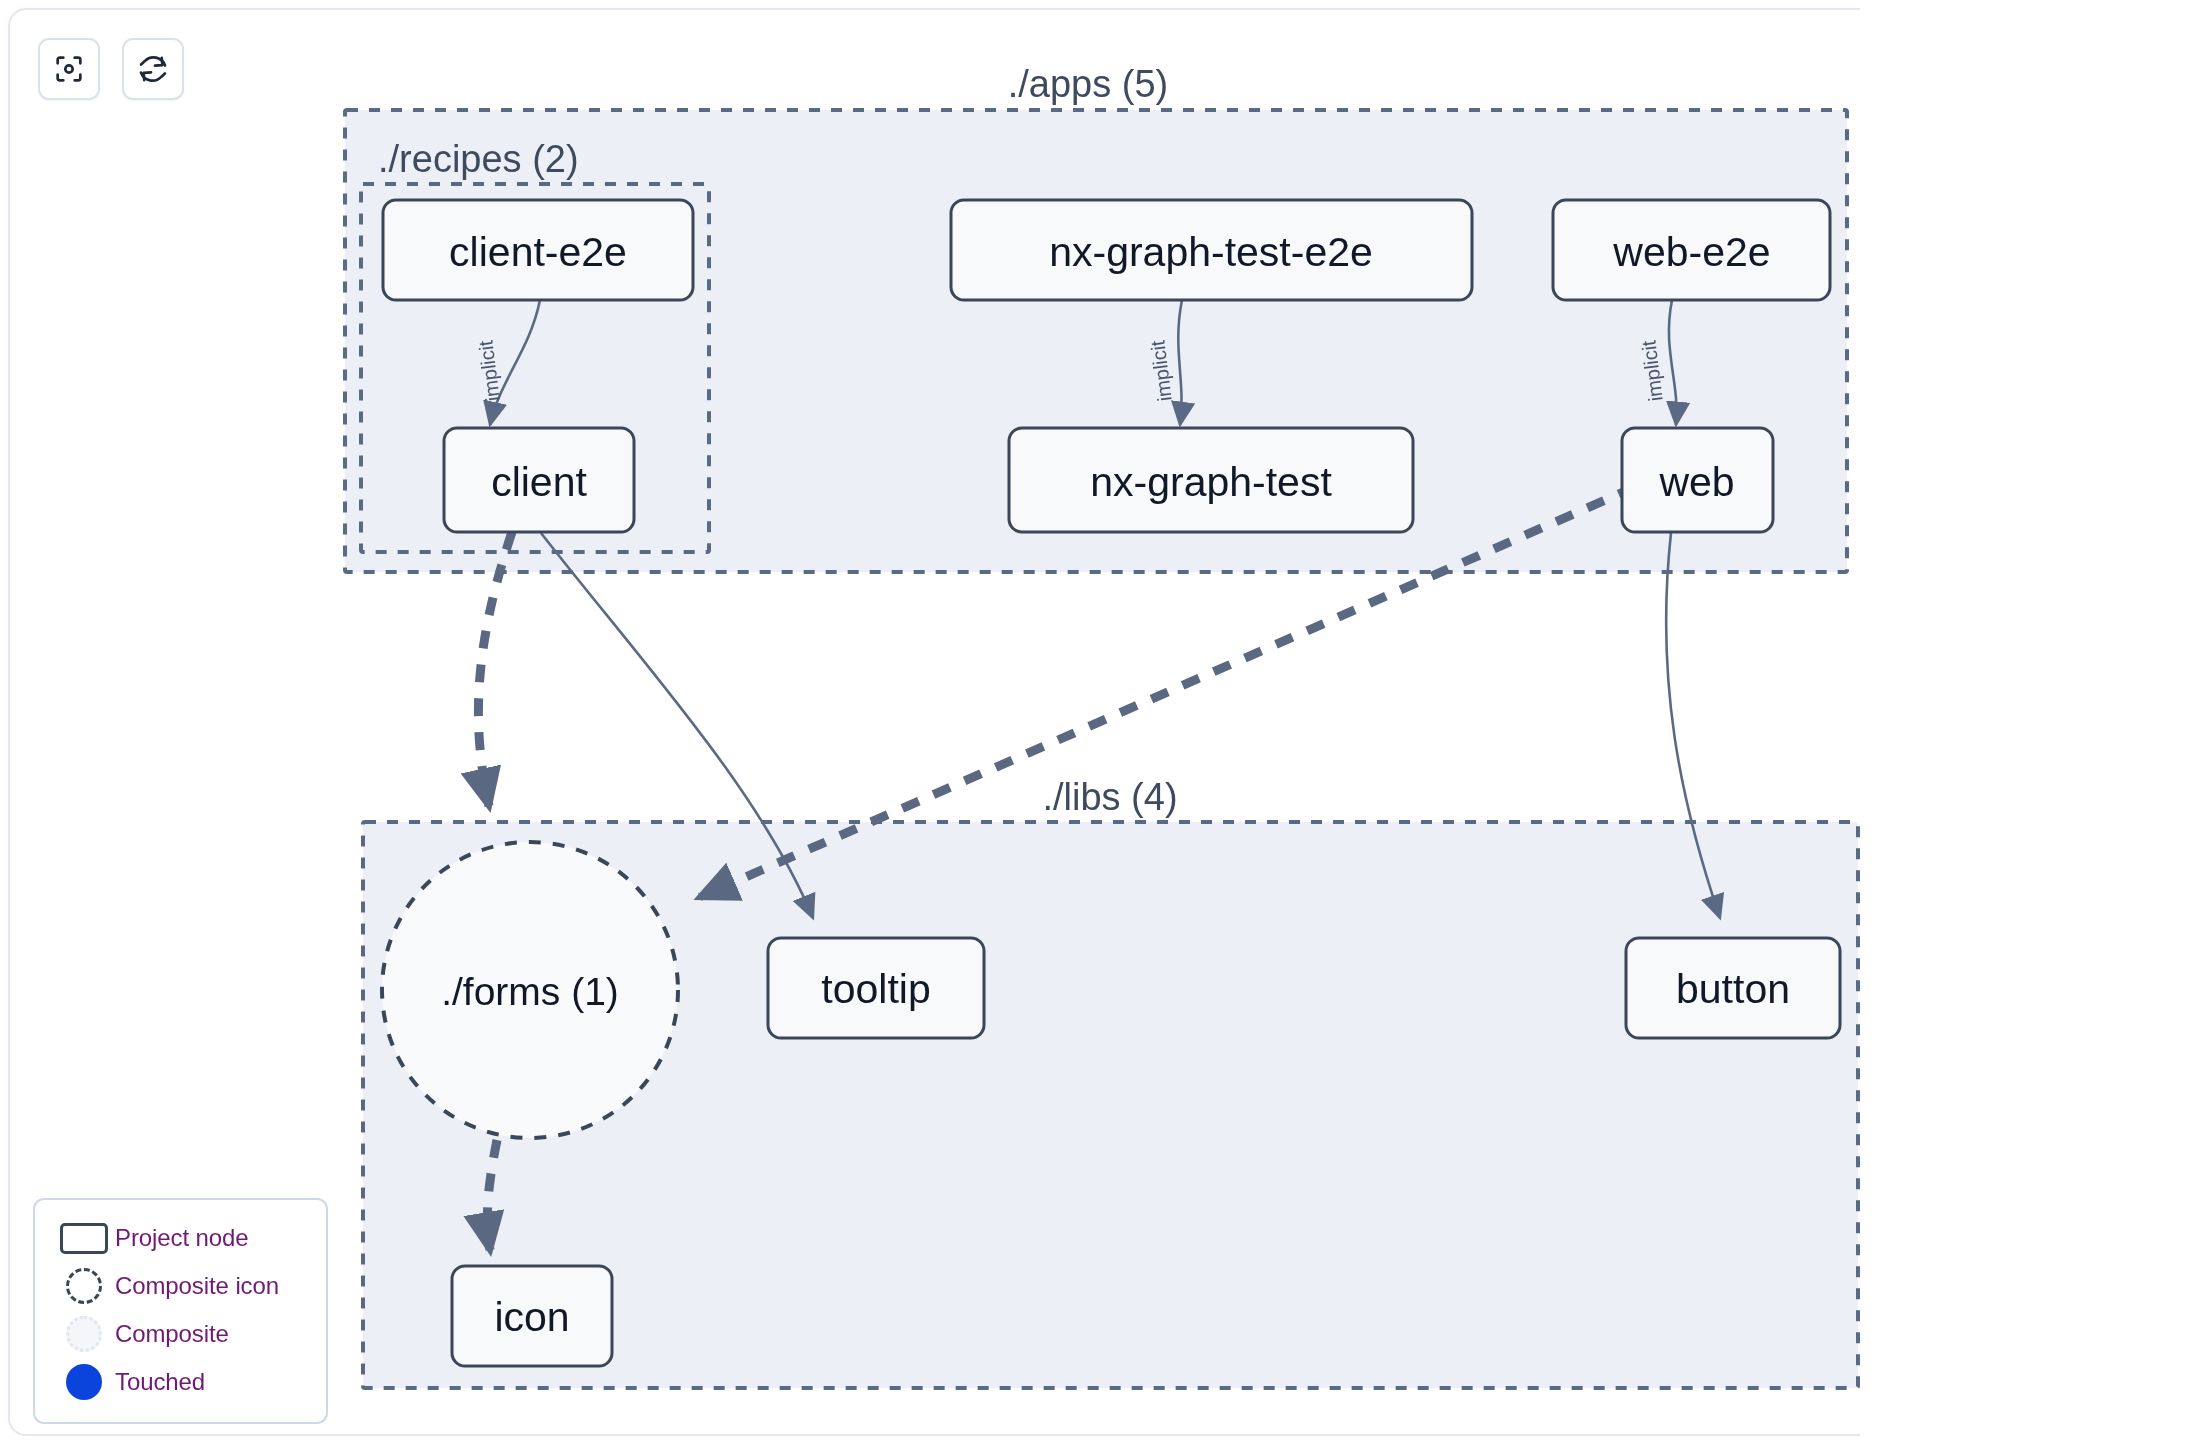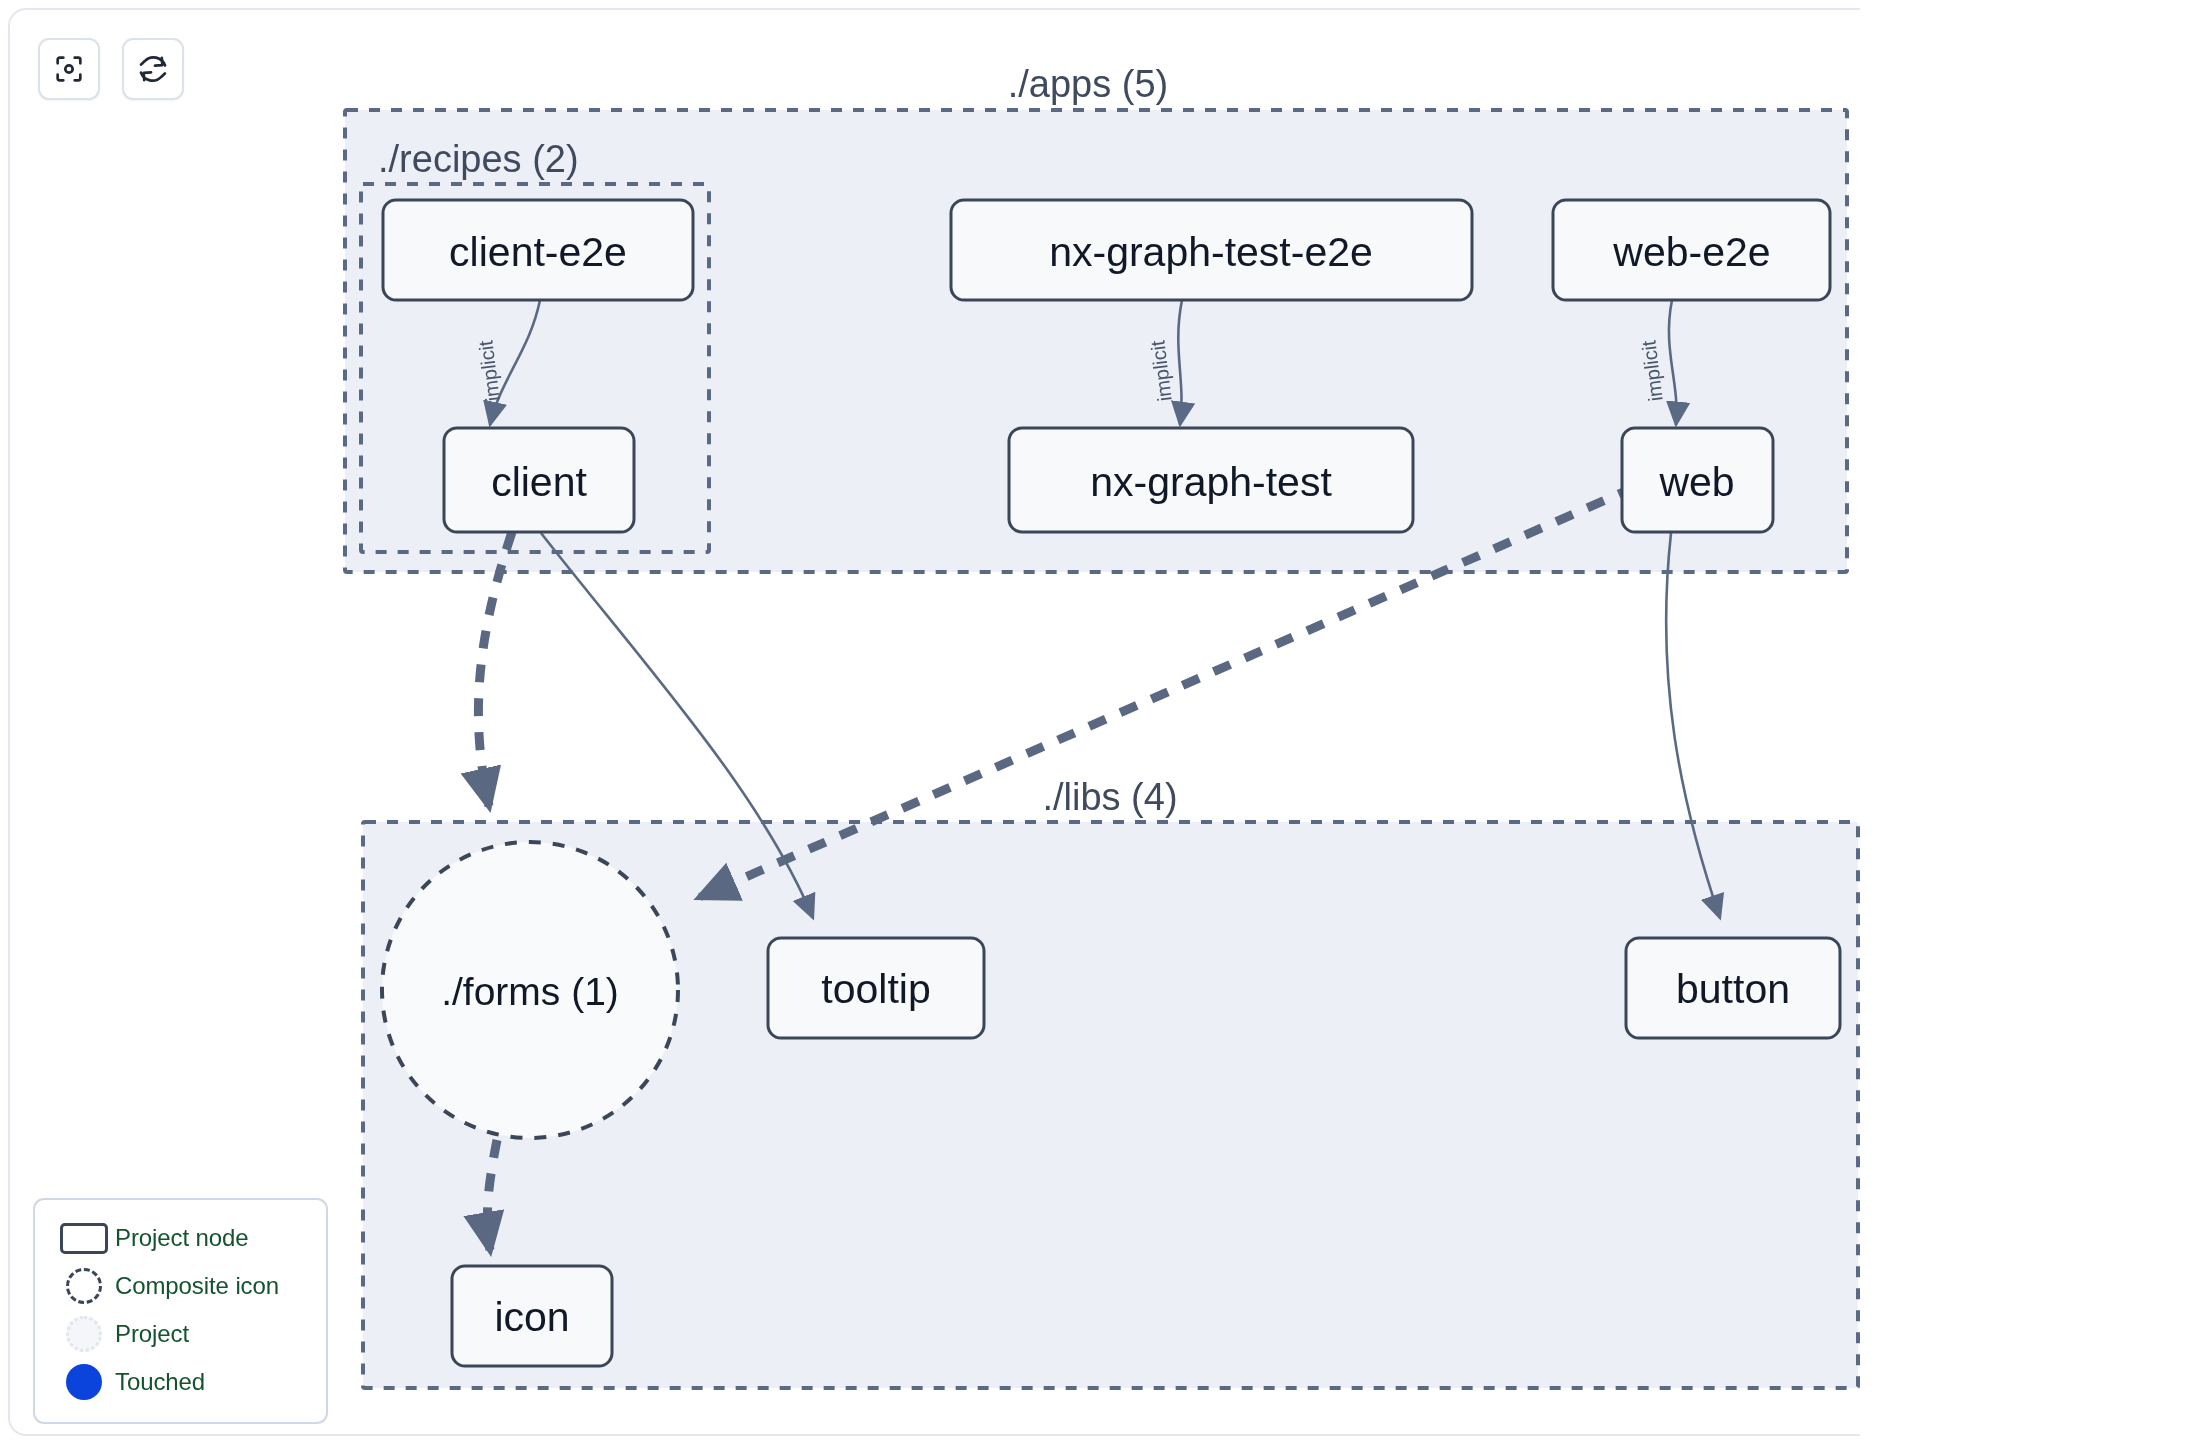--- a/index.html
+++ b/index.html
@@ -82,21 +82,21 @@
   }
   .legend-swatch {
     width: 62px;
     display: flex;
     align-items: center;
     justify-content: center;
     flex: none;
   }
   .legend-label {
     font-size: 24px;
-    color: #14532d;
+    color: #701a75;
     letter-spacing: -0.1px;
     white-space: nowrap;
   }
   .sw-rect {
     width: 48px;
     height: 31px;
     border: 3px solid #3b4758;
     border-radius: 5px;
     background: #ffffff;
     box-sizing: border-box;
@@ -328,21 +328,21 @@
     <div class="legend-row">
       <span class="legend-swatch">
         <span class="sw-dashcircle"></span>
       </span>
       <span class="legend-label">Composite icon</span>
     </div>
     <div class="legend-row">
       <span class="legend-swatch">
         <span class="sw-affected"></span>
       </span>
-      <span class="legend-label">Project</span>
+      <span class="legend-label">Composite</span>
     </div>
     <div class="legend-row">
       <span class="legend-swatch">
         <span class="sw-touched"></span>
       </span>
       <span class="legend-label">Touched</span>
     </div>
   </div>
 
 </div>

